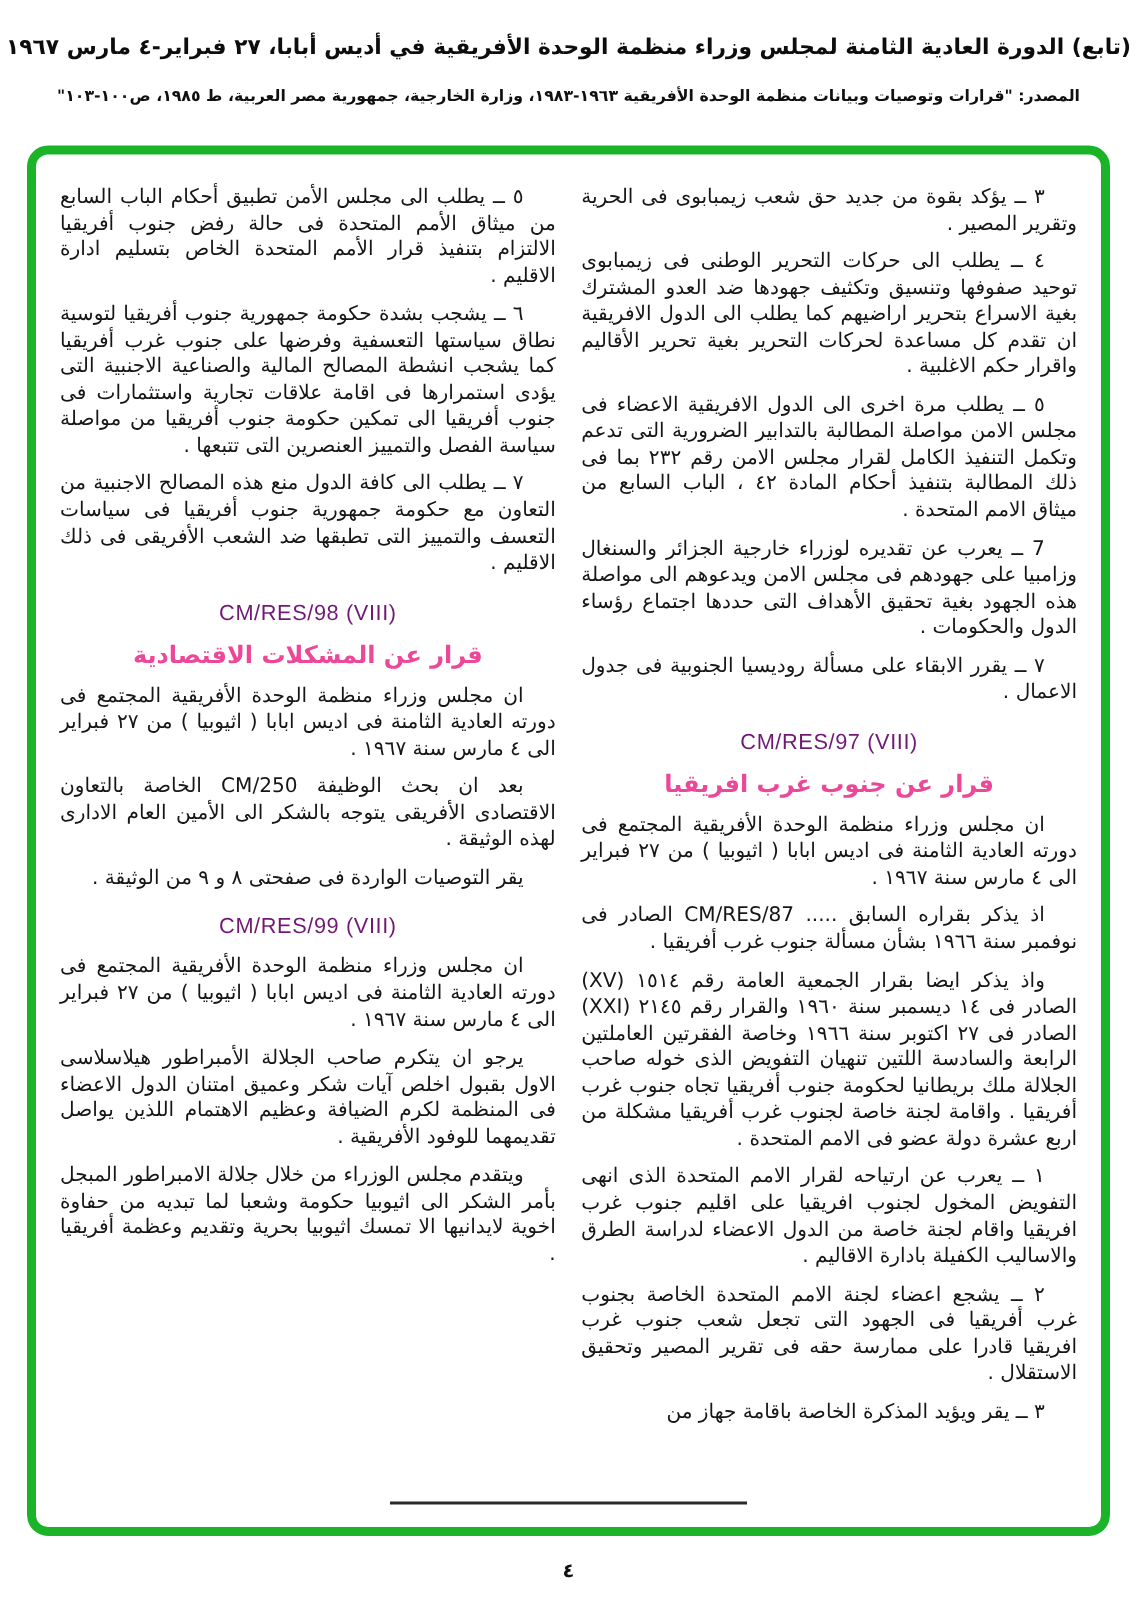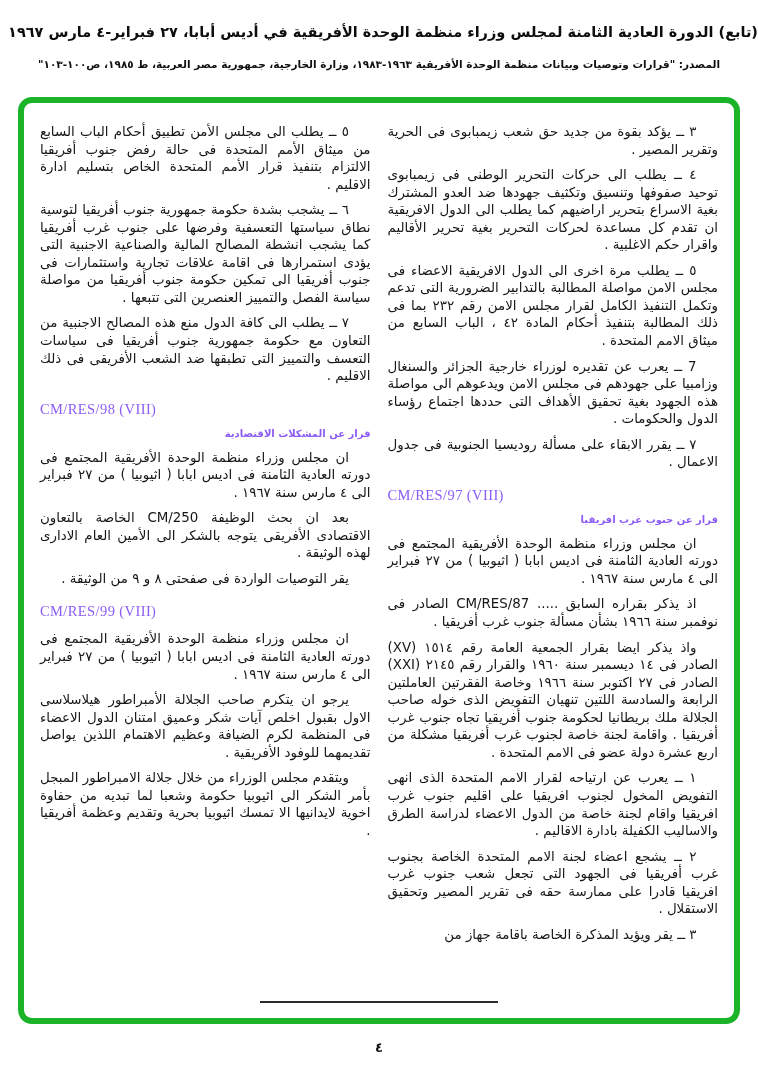--- a/index.html
+++ b/index.html
@@ -6,20 +6,21 @@
   body{
     width:758px;height:1078px;
     background:#ffffff;
     position:relative;
     font-family:"DejaVu Sans",sans-serif;
     color:#161616;
     overflow:hidden;
   }
   .header-title{
     position:absolute;top:24px;left:0;right:0;
+    text-align:center;
     font-weight:bold;
     font-size:14.5px;
     white-space:nowrap;
     direction:rtl;
     color:#0d0d0d;
   }
   .header-source{
     position:absolute;top:58px;left:0;right:0;
     text-align:center;
     font-weight:bold;
@@ -48,35 +49,35 @@
     direction:rtl;
     text-align:justify;
     font-size:13.4px;
     line-height:1.31;
     text-indent:1.6em;
     margin:0 0 8px 0;
   }
   .p.no-indent{text-indent:0;}
   .code{
     direction:ltr;
-    text-align:left;
-    font-family:Liberation Serif, serif;
+    text-align:center;
+    font-family:Liberation Sans, sans-serif;
     font-size:14.5px;
     letter-spacing:.4px;
     margin:16px 0 10px 0;
-    color:#8b5cf6;
+    color:#701a75;
   }
   .heading{
     direction:rtl;
-    text-align:right;
+    text-align:center;
     font-weight:bold;
-    font-size:10px;
+    font-size:16px;
     margin:0 0 10px 0;
     white-space:pre-line;
-    color:#8b5cf6;
+    color:#ec4899;
   }
   .footnote-rule{
     position:absolute;
     bottom:15px;
     left:50%;
     transform:translateX(-50%);
     width:238px;
     border-top:2px solid #2a2a2a;
   }
   .page-number{

